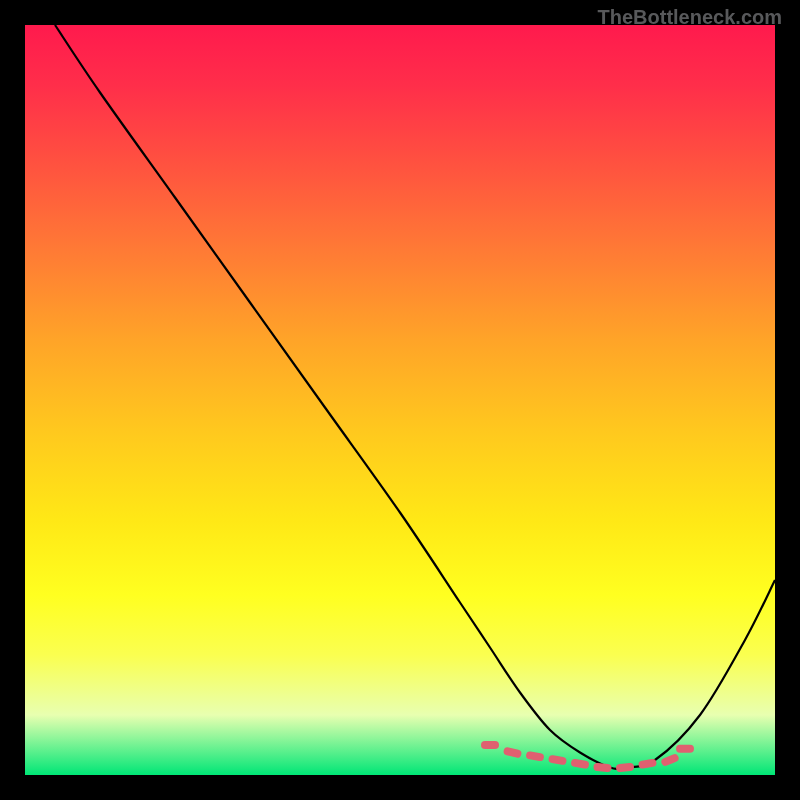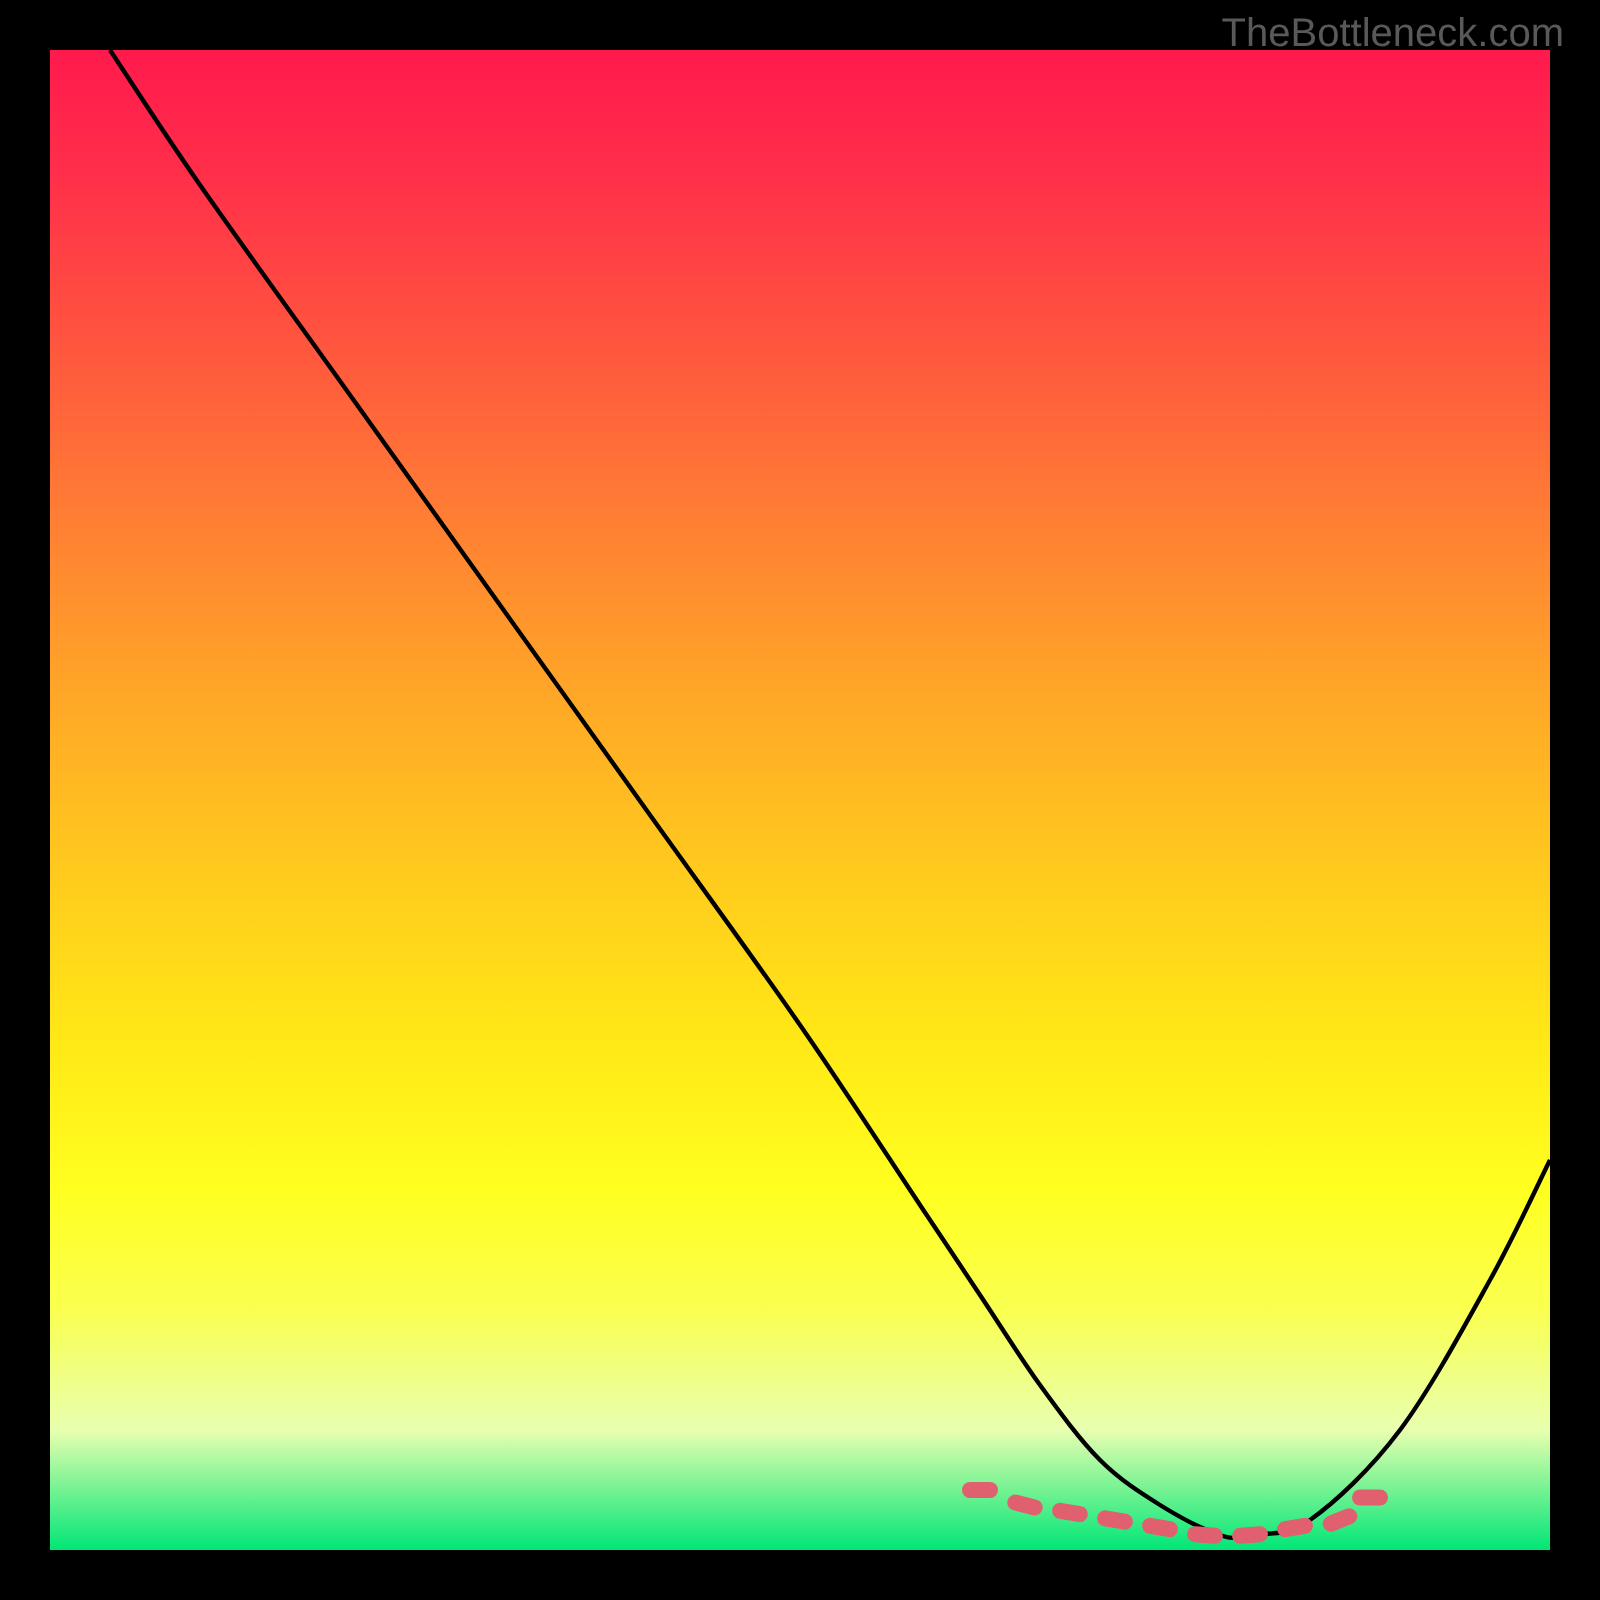--- a/index.html
+++ b/index.html
@@ -28,21 +28,21 @@
       #faff50 84%,
       #e8ffb0 92%,
       #00e676 100%);
   }
   .watermark {
     position: absolute;
     top: 6px;
     right: 18px;
     font-family: Arial, Helvetica, sans-serif;
     font-size: 20px;
-    font-weight: 400;
+    font-weight: 700;
     color: #58595b;
     z-index: 10;
   }
   svg.curve {
     position: absolute;
     left: 0;
     top: 0;
     width: 750px;
     height: 750px;
   }

